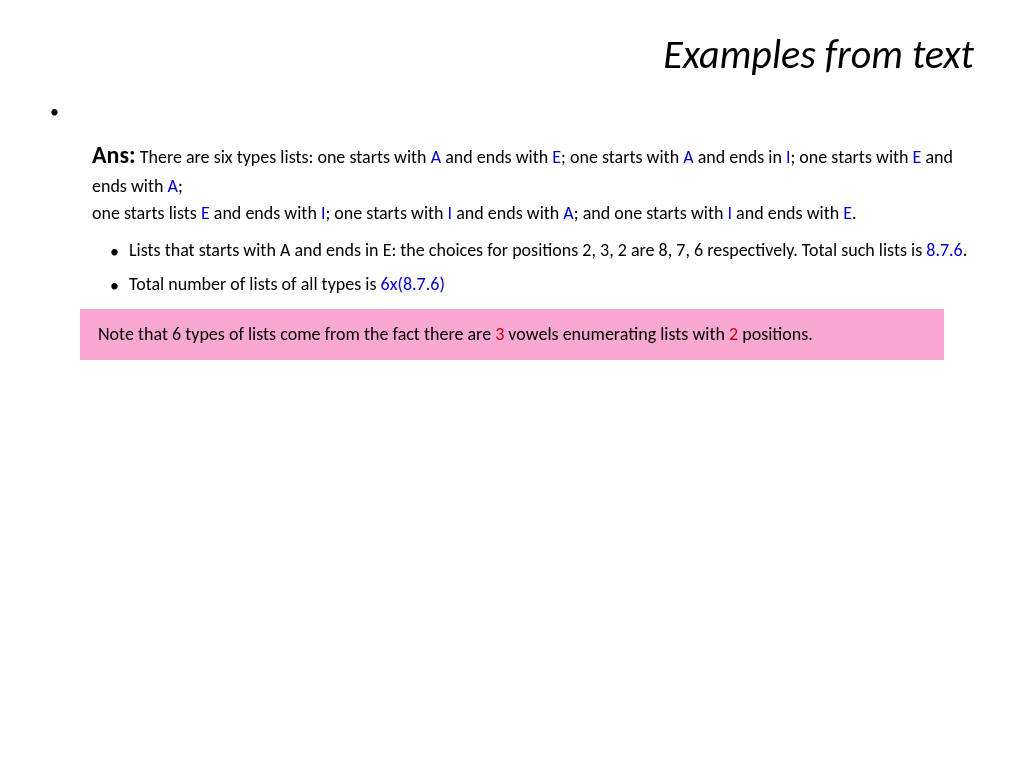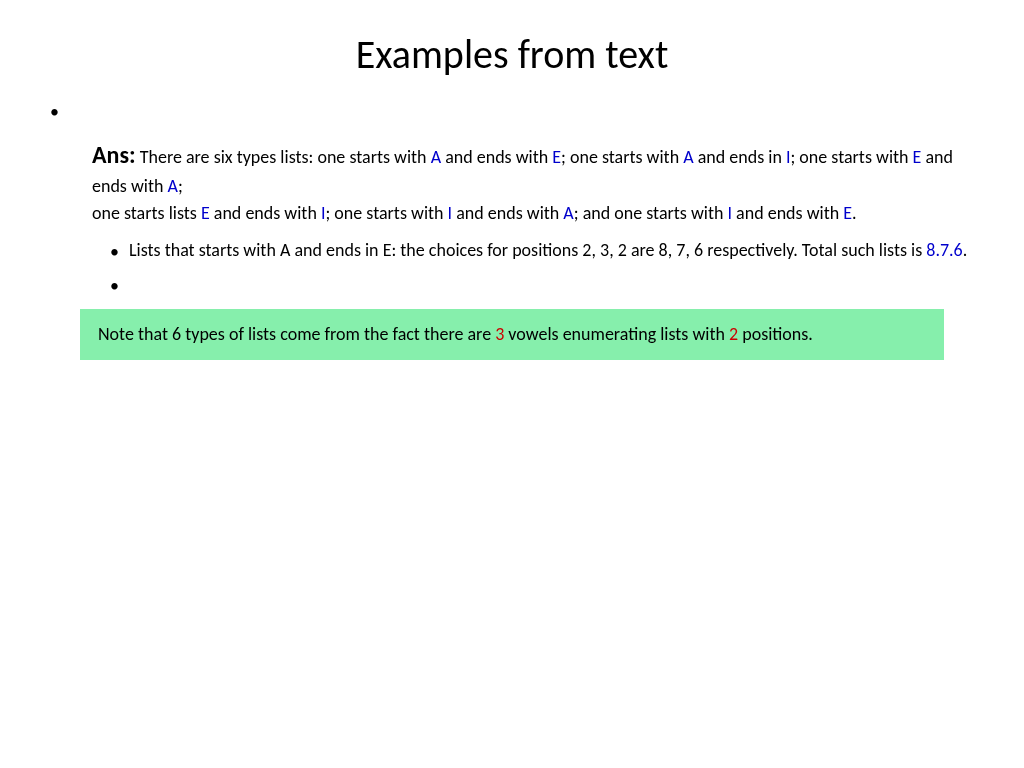--- a/index.html
+++ b/index.html
@@ -13,25 +13,26 @@
       height: 768px;
       background: #ffffff;
       font-family: 'Calibri', 'Segoe UI', sans-serif;
       font-size: 18px;
       color: #000000;
       overflow: hidden;
       padding: 30px 50px 20px 50px;
     }
 
     h1 {
-      text-align: center;
+      text-align: right;
       font-size: 40px;
       font-weight: normal;
       margin-bottom: 20px;
       color: #000;
+      font-style: italic;
     }
 
     .bullet-section {
       margin-bottom: 10px;
     }
 
     .bullet-item {
       display: flex;
       align-items: flex-start;
       margin-bottom: 4px;
@@ -90,21 +91,21 @@
       line-height: 1.45;
     }
 
     .sub-bullet-dot {
       margin-right: 10px;
       flex-shrink: 0;
       margin-top: 2px;
     }
 
     .note-box {
-      background: #86efac;
+      background: #f9a8d4;
       margin: 10px 30px 0 30px;
       padding: 12px 18px;
       font-size: 18px;
       line-height: 1.5;
     }
   </style>
 </head>
 <body>
 
 <h1>Examples from text</h1>
@@ -123,18 +124,21 @@
 
 <div class="sub-bullets">
   <div class="sub-bullet-item">
     <span class="sub-bullet-dot">•</span>
     <span>
       <span>Lists that starts with A and ends in E: the choices for positions 2, 3, 2 are 8, 7, 6 respectively. Total such lists is </span><span class="blue">8.7.6</span><span>.</span>
     </span>
   </div>
   <div class="sub-bullet-item">
     <span class="sub-bullet-dot">•</span>
+    <span>
+      <span>Total number of lists of all types  is </span><span class="blue">6x(8.7.6)</span>
+    </span>
   </div>
 </div>
 
 <div class="note-box">
   <span>Note that 6 types of lists come from the fact there are </span><span class="red">3</span><span> vowels enumerating lists with </span><span class="red">2</span><span> positions.</span>
 </div>
 
 </body></html>

